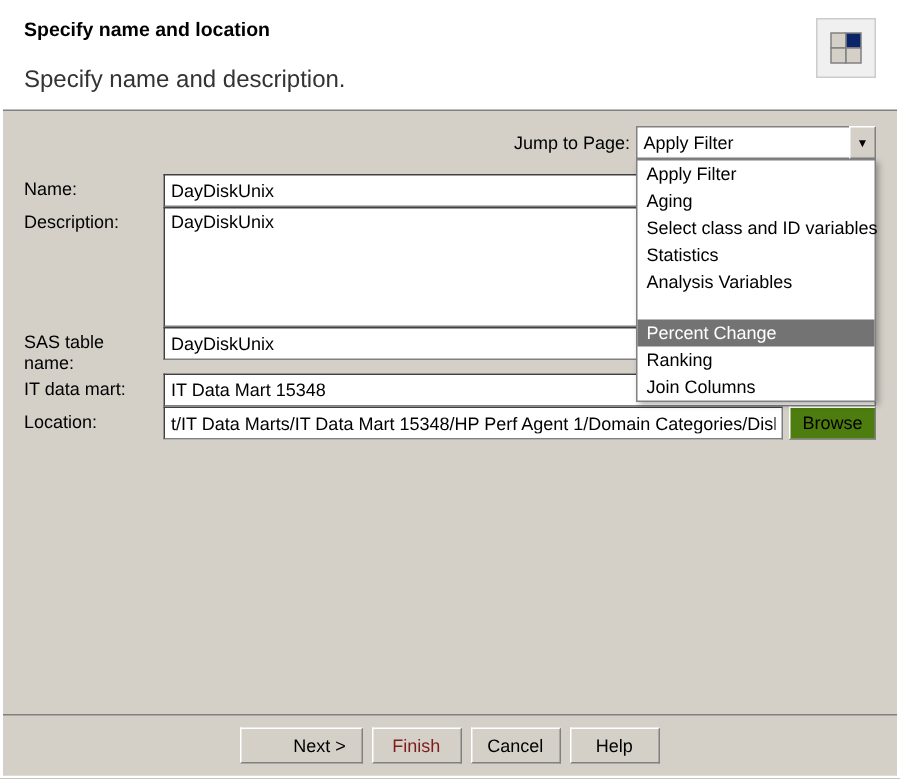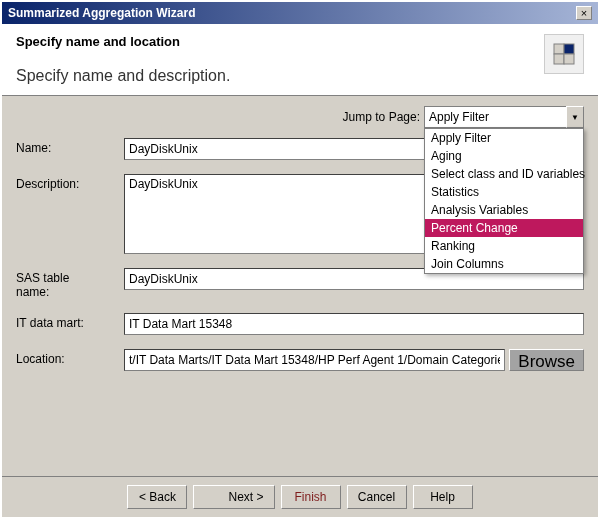--- a/index.html
+++ b/index.html
@@ -140,28 +140,29 @@
       z-index: 100;
       box-shadow: 2px 2px 4px rgba(0,0,0,0.3);
     }
     .dropdown-item {
       padding: 2px 6px;
       font-size: 12px;
       cursor: pointer;
       white-space: nowrap;
     }
     .dropdown-item.selected {
-      background: #be185d;
+      background: #737373;
       color: white;
+      margin-top: 16px;
     }
     .form-row {
       display: flex;
       align-items: flex-start;
-      margin-bottom: 14px;
-      gap: 18px;
+      margin-bottom: 0;
+      gap: 3px;
     }
     .form-label {
       width: 90px;
       font-size: 12px;
       padding-top: 3px;
       text-align: left;
       flex-shrink: 0;
     }
     .form-input {
       flex: 1;
@@ -186,25 +187,25 @@
       font-family: Arial, sans-serif;
     }
     .form-input-with-btn {
       display: flex;
       flex: 1;
       gap: 4px;
     }
     .browse-btn {
       height: 22px;
       padding: 2px 8px;
-      background: #a3a3a3;
+      background: #4d7c0f;
       border: 1px solid #808080;
       border-top-color: #fff;
       border-left-color: #fff;
-      font-size: 17px;
+      font-size: 12px;
       cursor: pointer;
       flex-shrink: 0;
       white-space: nowrap;
     }
     .footer {
       border-top: 1px solid #808080;
       padding: 8px 14px;
       display: flex;
       align-items: center;
       justify-content: center;
@@ -229,24 +230,20 @@
     .footer-btn.primary {
       min-width: 65px;
       padding-left: 34px;
     }
   </style>
 </head>
 <body>
 
 <div class="window">
 
-  <div class="titlebar">
-    <span class="titlebar-title">Summarized Aggregation Wizard</span>
-    <div class="titlebar-close">×</div>
-  </div>
 
   <div class="header-section">
     <div class="header-text">
       <div class="header-title">Specify name and location</div>
       <div class="header-subtitle">Specify name and description.</div>
     </div>
     <div class="header-icon">
       <svg width="28" height="28" viewBox="0 0 28 28">
         <rect x="4" y="4" width="10" height="10" fill="#d4d0c8" stroke="#808080" stroke-width="1"></rect>
         <rect x="14" y="4" width="10" height="10" fill="#0a246a" stroke="#808080" stroke-width="1"></rect>
@@ -300,19 +297,18 @@
     <div class="form-row">
       <span class="form-label">Location:</span>
       <div class="form-input-with-btn">
         <input class="form-input" type="text" style="flex: 1 1 0%;" value="t/IT Data Marts/IT Data Mart 15348/HP Perf Agent 1/Domain Categories/Disk Unix">
         <button class="browse-btn">Browse</button>
       </div>
     </div>
   </div>
 
   <div class="footer">
-    <button class="footer-btn">&lt; Back</button>
     <button class="footer-btn primary">Next &gt;</button>
     <button class="footer-btn" disabled="">Finish</button>
     <button class="footer-btn">Cancel</button>
     <button class="footer-btn">Help</button>
   </div>
 </div>
 
 </body></html>

